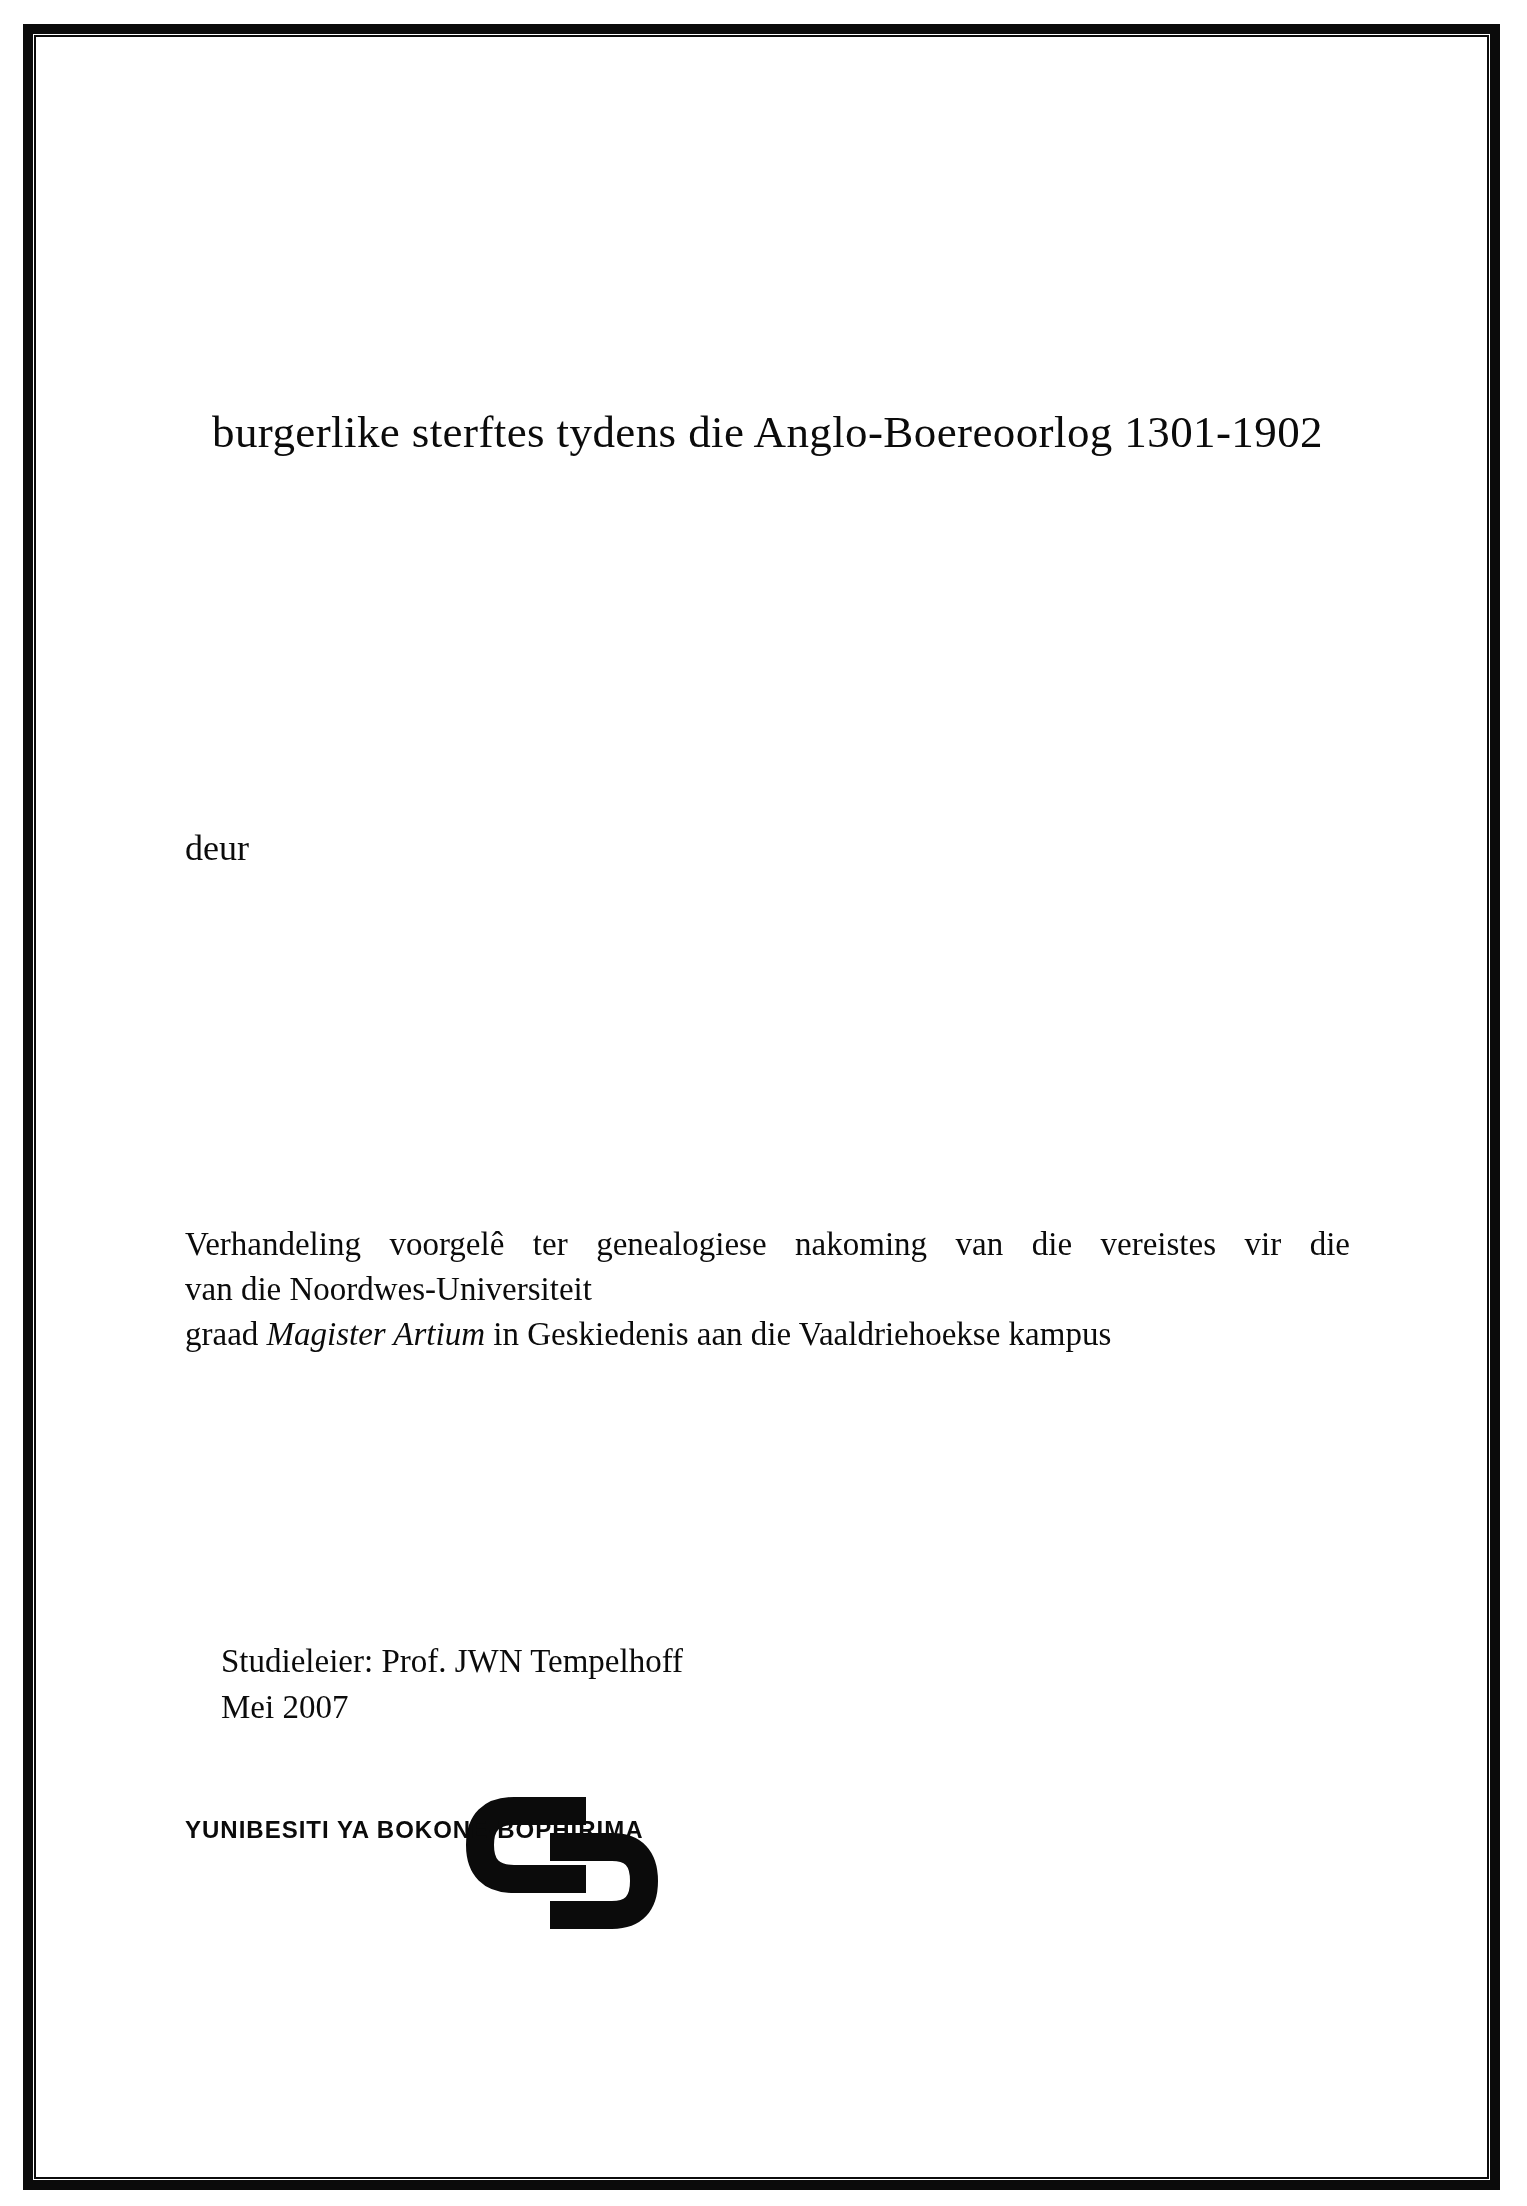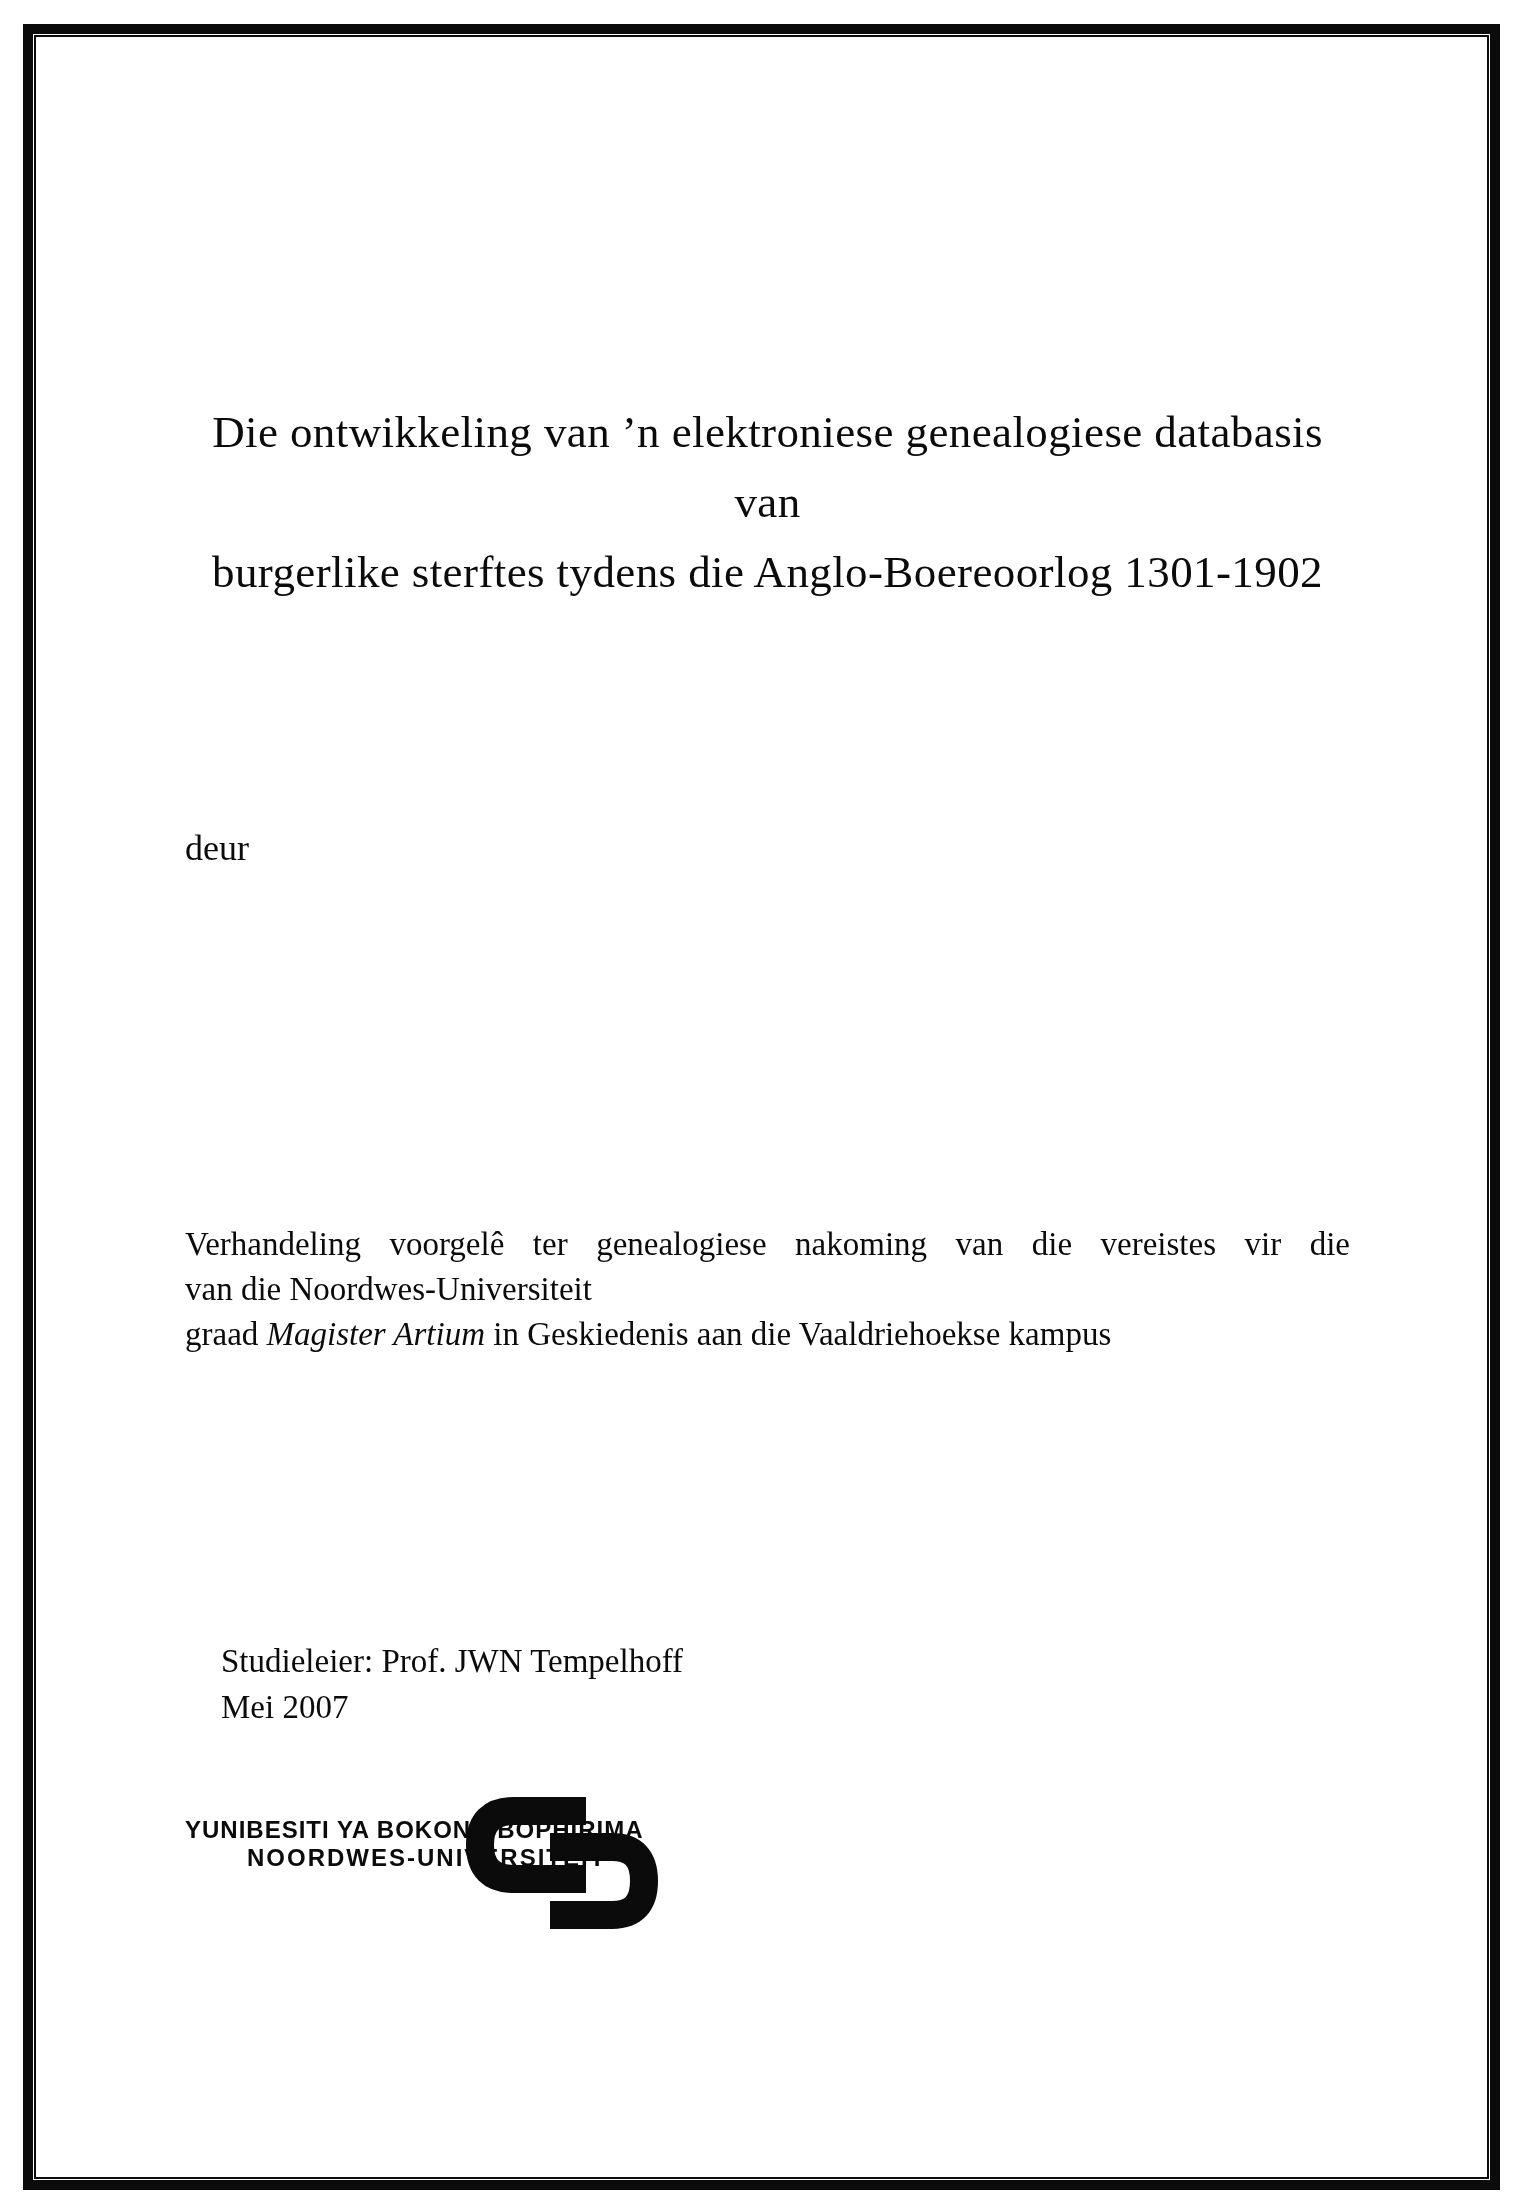--- a/index.html
+++ b/index.html
@@ -106,21 +106,20 @@
 
 <div class="page" style="--ink: #0b0b0b; --paper: #ffffff;">
 
   <div class="frame-outer">
     <div class="frame-inner"></div>
   </div>
 
   <div class="content">
 
     <h1 class="title">
-      <span>Die ontwikkeling van ’n elektroniese genealogiese databasis van</span>
       <span>burgerlike sterftes tydens die Anglo-Boereoorlog 1301-1902</span>
     </h1>
 
     <div class="byline">deur</div>
 
 
     <div class="statement">
       <p class="justified">Verhandeling voorgelê ter genealogiese nakoming van die vereistes vir die</p>
       <p>van die Noordwes-Universiteit</p>
       <p><span>graad </span><i>Magister Artium</i><span> in Geskiedenis aan die Vaaldriehoekse kampus</span></p>
@@ -131,17 +130,16 @@
       <div>Mei 2007</div>
     </div>
 
     <svg class="logo-mark" viewBox="0 0 200 134" xmlns="http://www.w3.org/2000/svg" aria-hidden="true">
       <path d="M124 14 H52 Q18 14 18 48 Q18 82 52 82 H124" fill="none" stroke="#0b0b0b" stroke-width="28"></path>
       <path d="M88 50 H150 Q182 50 182 84 Q182 118 150 118 H88" fill="none" stroke="#0b0b0b" stroke-width="28"></path>
     </svg>
 
     <div class="logo-text">
       <div class="lt1">YUNIBESITI YA BOKONE-BOPHIRIMA</div>
-      <div class="lt3">NOORDWES-UNIVERSITEIT</div>
     </div>
 
   </div>
 </div>
 
 </body></html>

